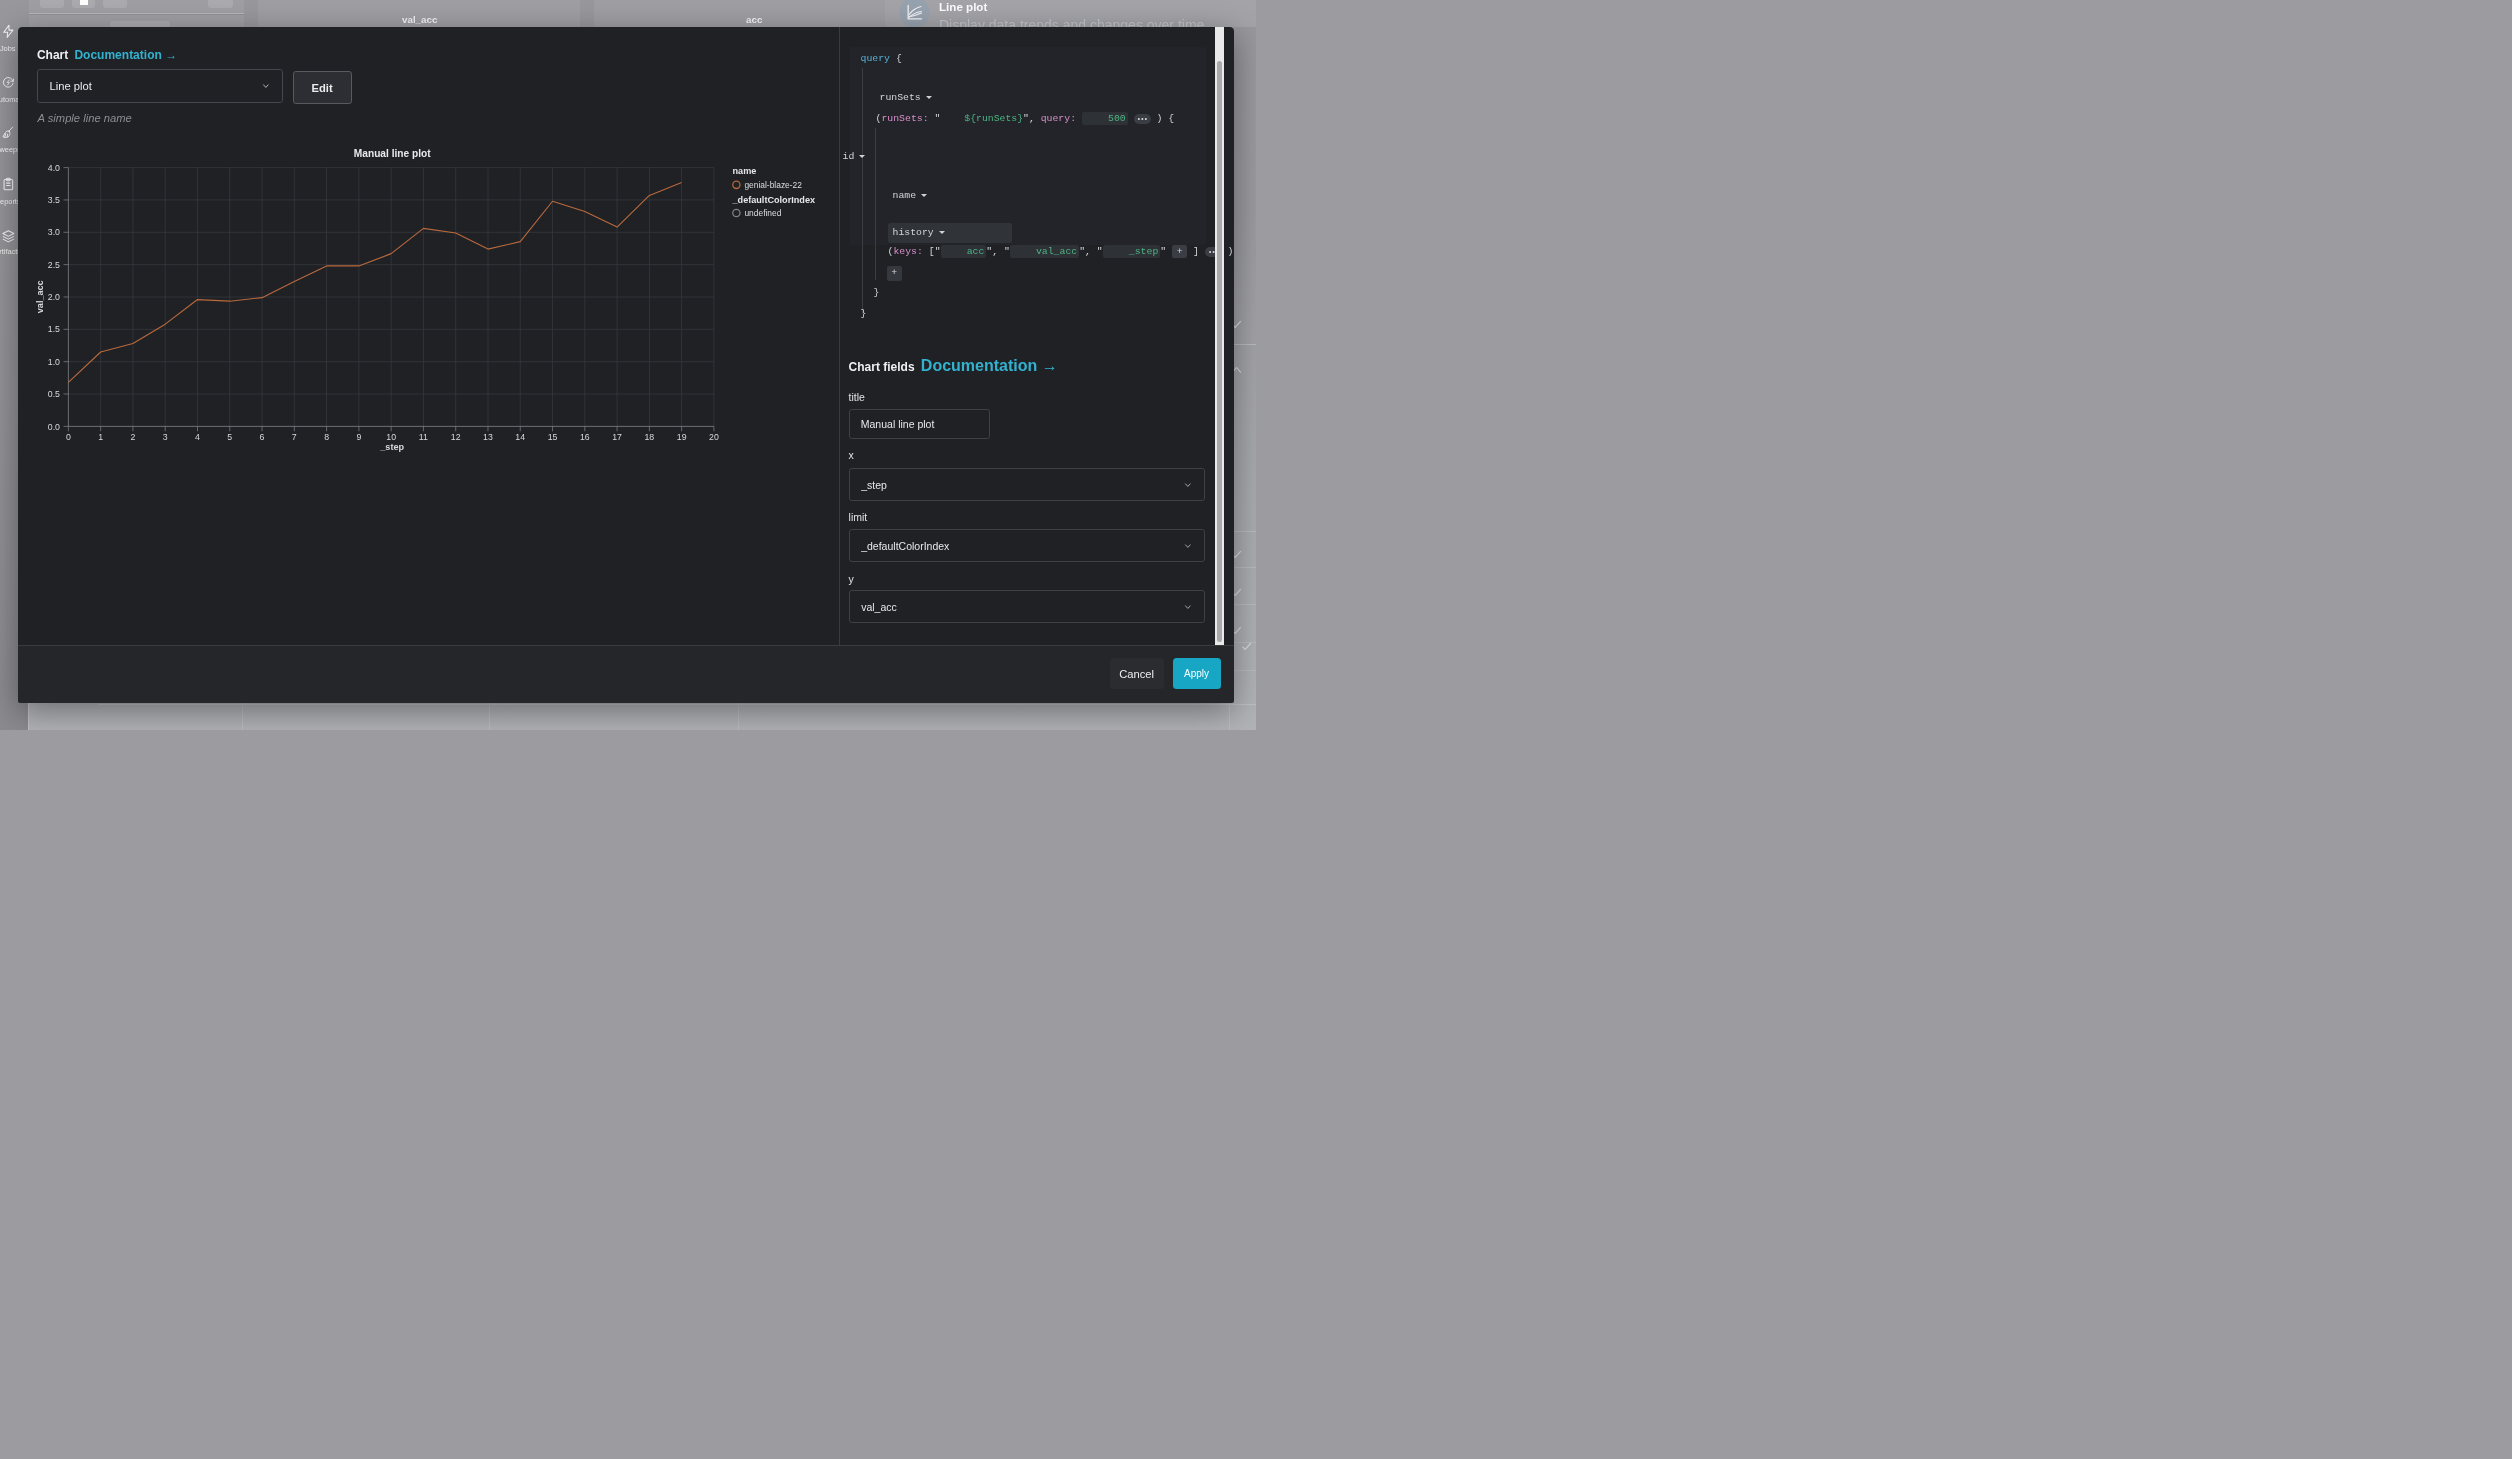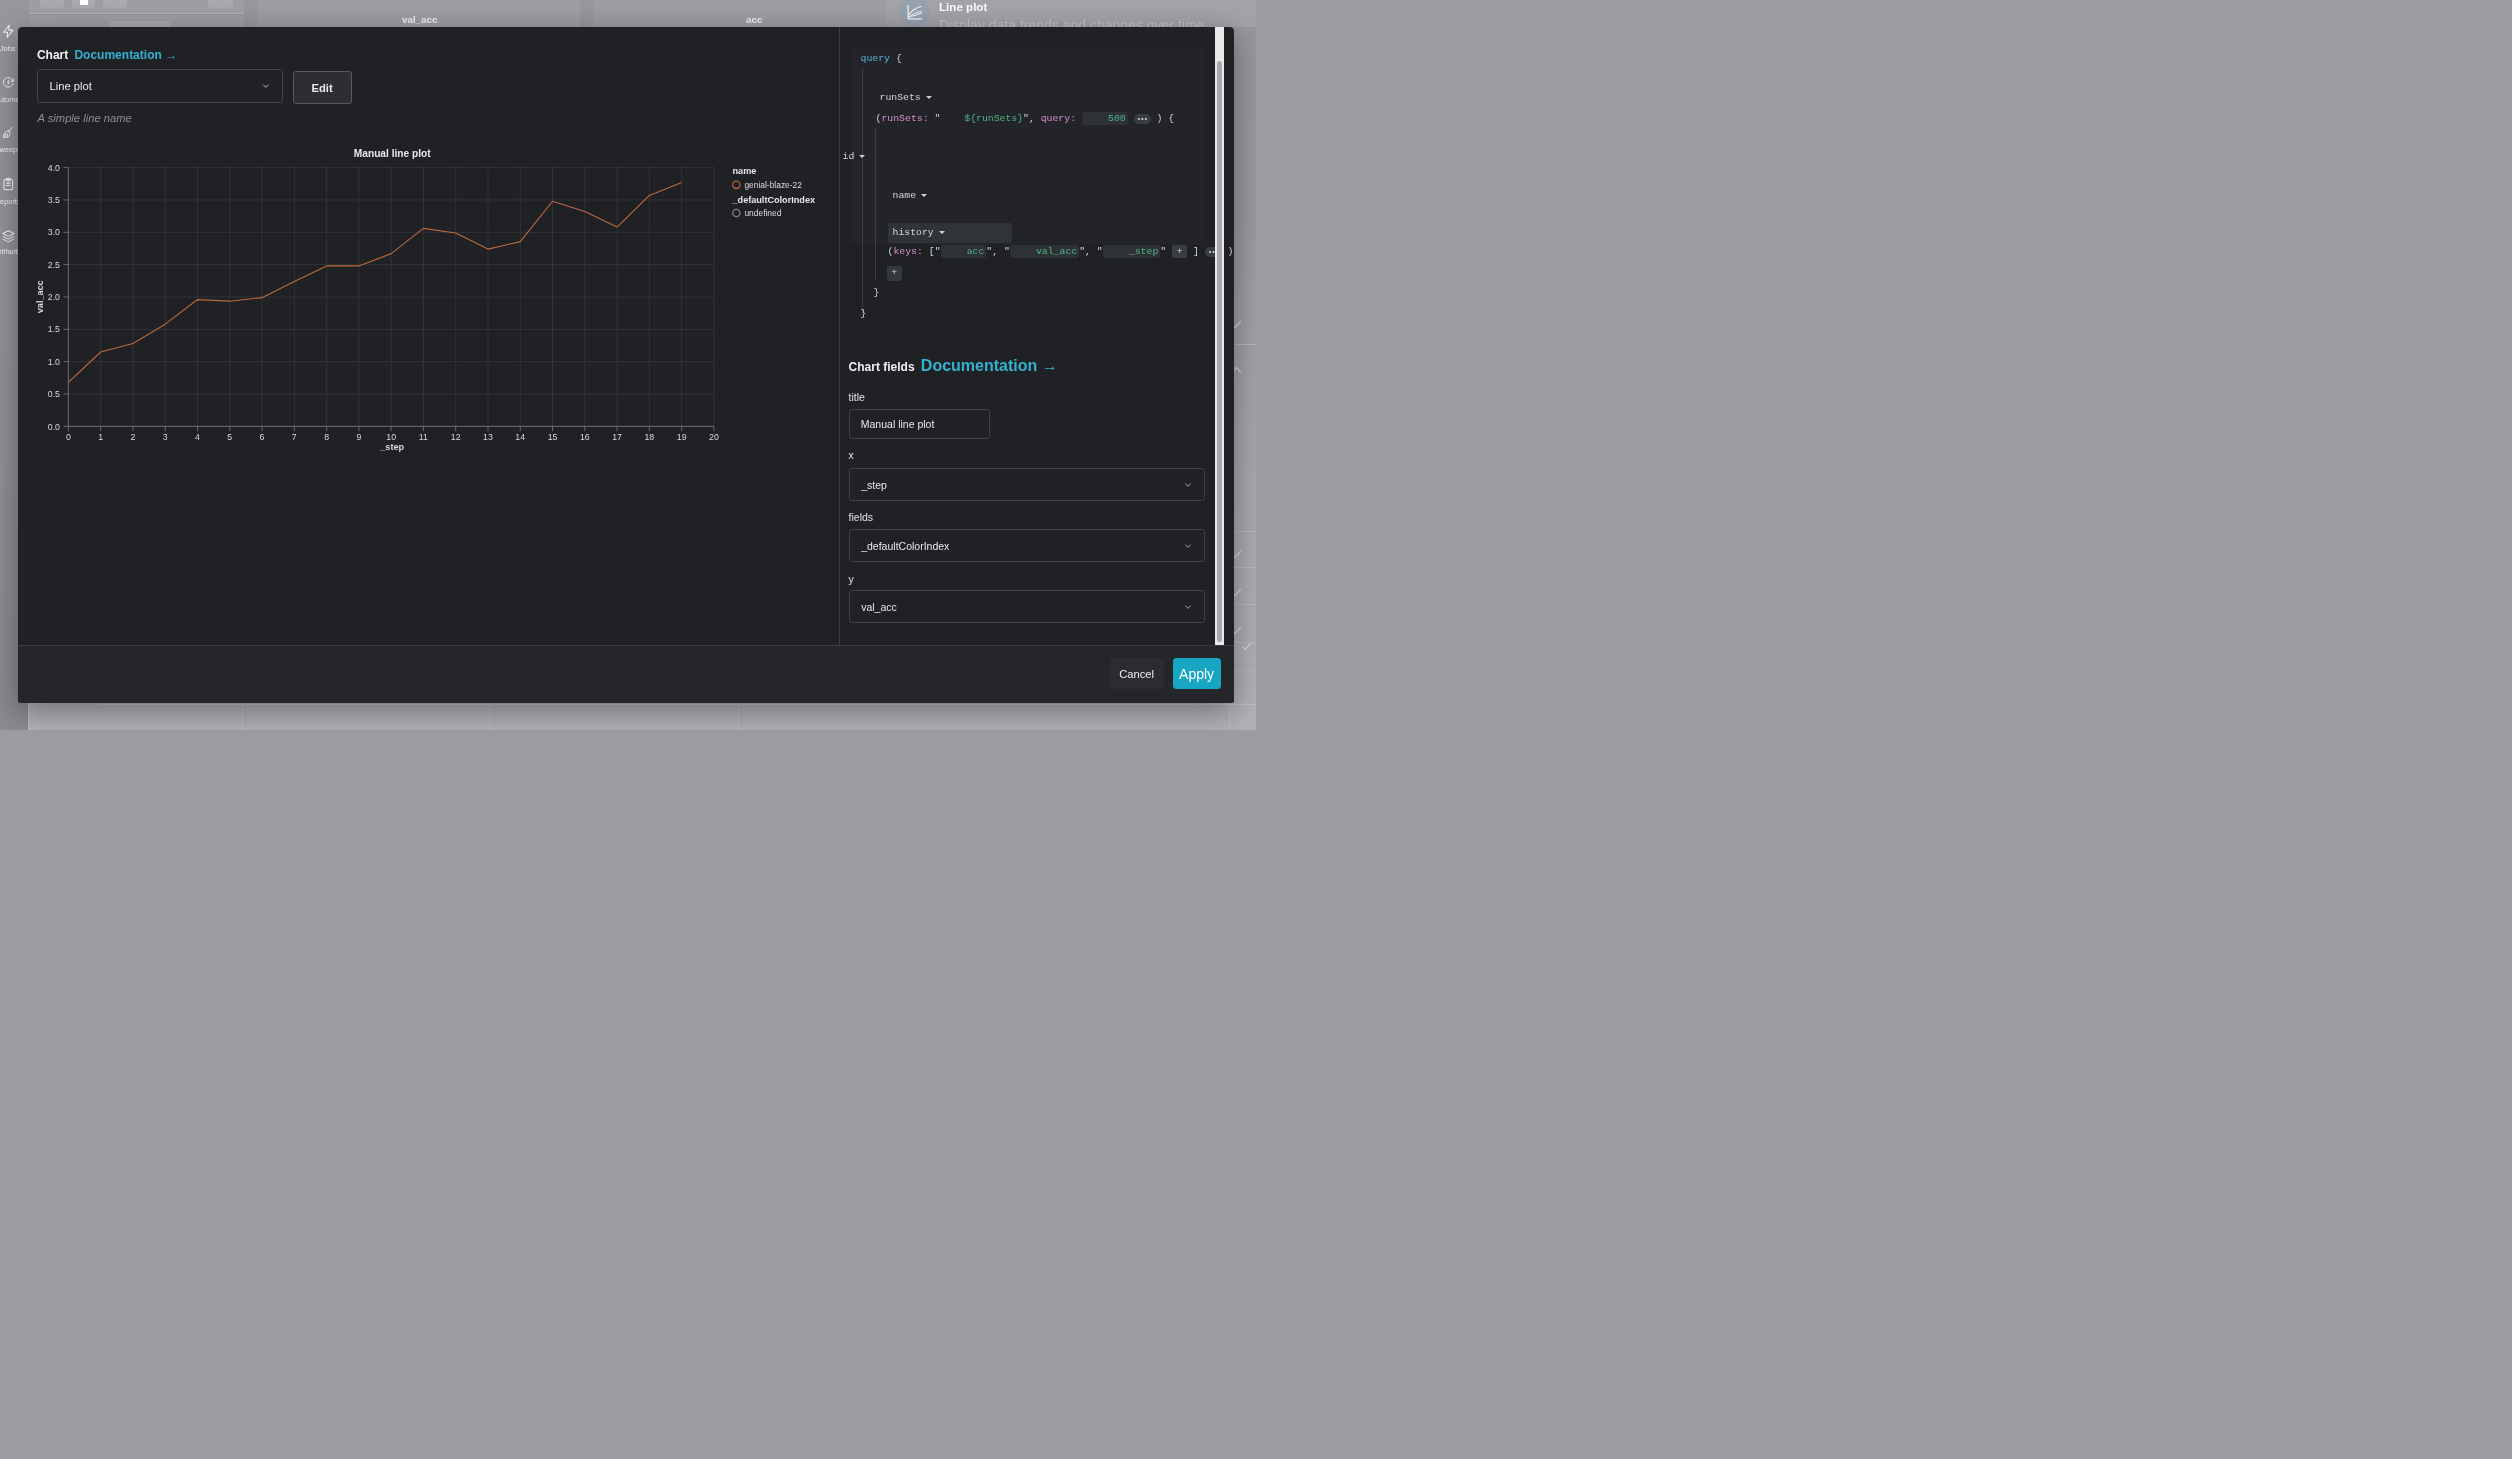--- a/index.html
+++ b/index.html
@@ -278,34 +278,34 @@
 
   <div class="abs" style="left:831px; top:330px;"><span style="font-size:12px; font-weight:bold; color:#eef0f1;">Chart fields</span>&nbsp;&nbsp;<span class="teal" style="font-size:16px; font-weight:bold;">Documentation <span style="font-weight:normal;">→</span></span></div>
   <div class="flabel" style="left:831px; top:364px;">title</div>
   <div class="fselect" style="left:831px; top:382px; width:141px; height:30px; padding-left:11.2px;">Manual line plot</div>
   <div class="flabel" style="left:831px; top:422px;">x</div>
   <div class="fselect" style="left:831px; top:441px; width:356px; height:33px; padding-left:11.6px;">_step
     <svg class="chev" style="position:absolute; right:12px;" viewBox="0 0 12 12" fill="none" stroke="#a9abae" stroke-width="1.5">
           <path d="M2 4 L6 8.5 L10 4"></path>
         </svg>
   </div>
-  <div class="flabel" style="left:831px; top:484px;">fields</div>
+  <div class="flabel" style="left:831px; top:484px;">limit</div>
   <div class="fselect" style="left:831px; top:502px; width:356px; height:33px; padding-left:11.6px;">_defaultColorIndex
     <svg class="chev" style="position:absolute; right:12px;" viewBox="0 0 12 12" fill="none" stroke="#a9abae" stroke-width="1.5">
           <path d="M2 4 L6 8.5 L10 4"></path>
         </svg>
   </div>
   <div class="flabel" style="left:831px; top:546px;">y</div>
   <div class="fselect" style="left:831px; top:563px; width:356px; height:33px; padding-left:11.6px;">val_acc
     <svg class="chev" style="position:absolute; right:12px;" viewBox="0 0 12 12" fill="none" stroke="#a9abae" stroke-width="1.5">
           <path d="M2 4 L6 8.5 L10 4"></path>
         </svg>
   </div>
 
   <div class="abs" style="left:0; top:618px; width:1216px; height:58px; background:#24262a; border-top:0.7px solid #3a3c40;"></div>
   <div class="abs" style="left:1092px; top:631px; width:54px; height:31px; background:#2a2c30; border-radius:3.5px; color:#eceeef; font-size:11.2px; display:flex; align-items:center; justify-content:center;">Cancel</div>
-  <div class="abs" style="left:1155px; top:631px; width:48px; height:31px; background:#17a6c4; border-radius:3.5px; color:#ffffff; font-size:14px; display:flex; align-items:center; justify-content:center;">Apply</div>
+  <div class="abs" style="left:1155px; top:631px; width:48px; height:31px; background:#17a6c4; border-radius:3.5px; color:#ffffff; font-size:10px; display:flex; align-items:center; justify-content:center;">Apply</div>
 
   <div class="abs" style="left:1197px; top:0; width:9.8px; height:618px; background:#e9e9ea;"></div>
   <div class="abs" style="left:1199px; top:34px; width:5.3px; height:581px; background:#a9a9ab; border-radius:2.8px;"></div>
 </div>
 </div>
 
 
 </body></html>

